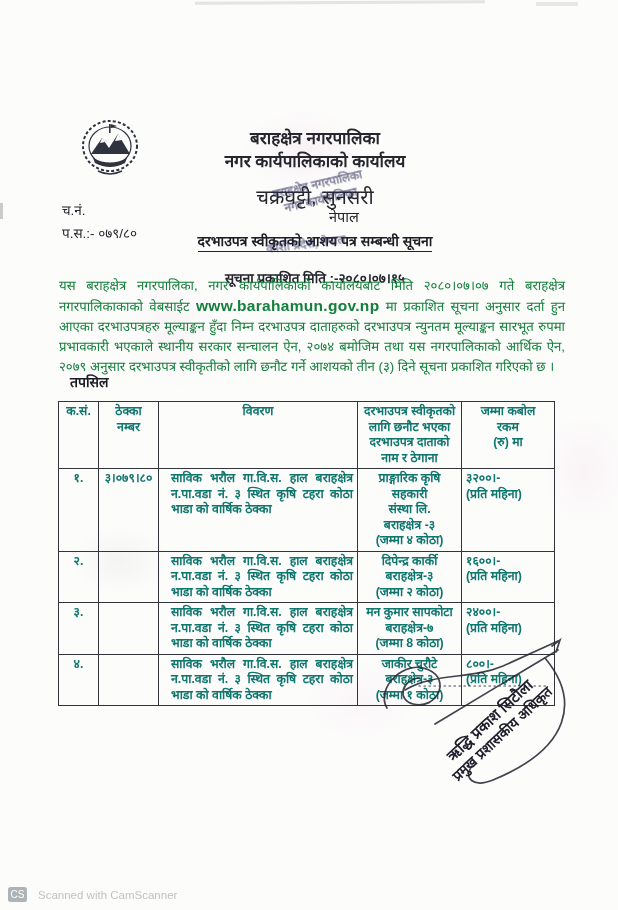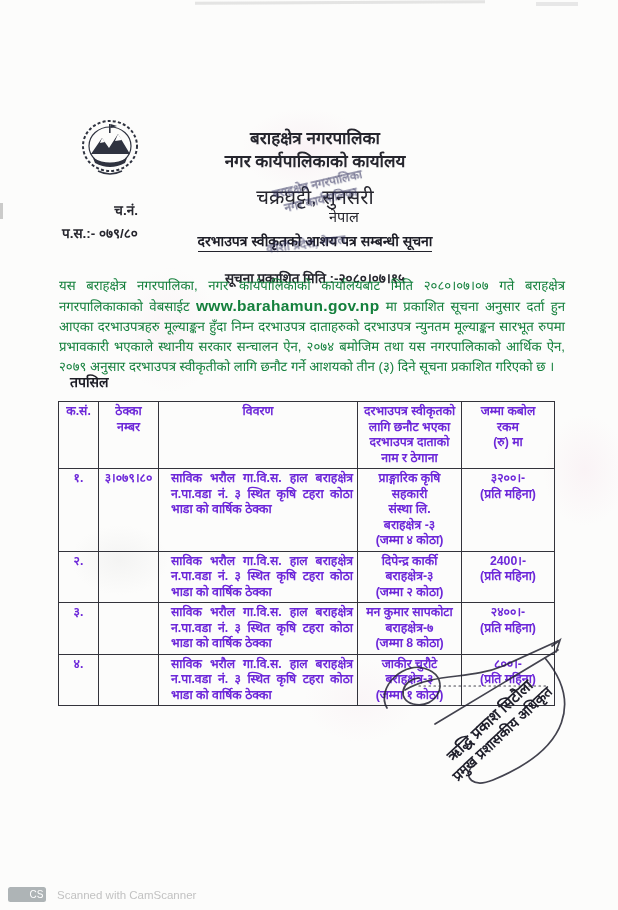--- a/index.html
+++ b/index.html
@@ -20,49 +20,49 @@
   .edge-streak{position:absolute;background:#cfcfcf;opacity:.55;}
   .logo{position:absolute;left:78px;top:110px;}
   .hdr{position:absolute;left:150px;top:127px;width:330px;text-align:center;}
   .hdr .l1{font-size:17px;font-weight:600;line-height:23px;}
   .hdr .l2{font-size:17px;font-weight:600;line-height:23px;}
   .hdr .l3{font-size:20px;font-weight:400;line-height:21px;margin-top:14px;}
   .hdr .l4{font-size:14.5px;font-weight:400;line-height:19px;text-indent:58px;}
   .hdr .title{display:inline-block;margin-top:4px;font-size:14px;font-weight:700;
     border-bottom:1.6px solid #23232c;padding-bottom:1px;white-space:nowrap;color:#1d1d26;}
   .hdr .pubdate{margin-top:17px;font-size:13.5px;font-weight:600;}
-  .refblock{position:absolute;left:62px;top:199px;font-size:13.5px;font-weight:700;line-height:23px;text-align:right;}
+  .refblock{position:absolute;left:62px;top:199px;font-size:13.5px;font-weight:400;line-height:23px;}
   .stampA{position:absolute;left:234px;top:176px;width:170px;text-align:center;
     transform:rotate(-13deg);color:rgba(44,44,88,.60);filter:blur(.5px);
     font-weight:700;font-size:12px;line-height:16px;pointer-events:none;}
   .stampB{position:absolute;left:266px;top:235px;transform:rotate(-7deg);
     color:rgba(44,44,88,.55);filter:blur(.5px);font-weight:700;font-size:12px;pointer-events:none;}
   .para{position:absolute;left:59px;top:276px;width:506px;font-size:13.2px;line-height:20px;
     text-align:justify;color:#15803d;}
   .para .web{font-size:15.5px;font-weight:700;letter-spacing:.3px;}
   .tapasil{position:absolute;left:70px;top:372px;font-size:14px;font-weight:700;
     border-bottom:1.5px solid #23232c;padding-bottom:10px;color:#1d1d26;}
   table.tbl{position:absolute;left:58px;top:401px;border-collapse:collapse;table-layout:fixed;width:496px;}
   .tbl th,.tbl td{border:1.4px solid #33333b;padding:2px 4px;vertical-align:top;
-    font-size:12.3px;line-height:15.5px;font-weight:600;color:#6d28d9;}
+    font-size:12.3px;line-height:15.5px;font-weight:600;color:#0f766e;}
   .tbl th{text-align:center;font-weight:700;}
   .preline{white-space:pre-line;}
   td.c-sn{text-align:center;}
   td.c-no{text-align:center;}
   td.c-desc{text-align:justify;padding-left:12px;}
   td.c-bidder{text-align:center;}
-  td.c-amt{text-align:center;}
+  td.c-amt{text-align:left;}
   .sig-svg{position:absolute;left:375px;top:628px;pointer-events:none;}
   .sig-text{position:absolute;left:406px;top:708px;width:180px;text-align:center;
     transform:rotate(-43deg);font-weight:700;color:#20202c;line-height:19px;}
   .sig-text .nm{font-size:15px;}
   .sig-text .ttl{font-size:14px;}
   .wm{position:absolute;left:8px;top:887px;display:flex;align-items:center;}
   .wm-badge{width:19px;height:15px;background:#aeb4b6;border-radius:2.5px;color:#ffffff;
-    font-size:10px;font-weight:400;display:flex;align-items:center;justify-content:center;padding-left:19px;}
+    font-size:10px;font-weight:400;display:flex;align-items:center;justify-content:center;}
   .wm-text{margin-left:11px;font-size:11.5px;color:#c2c2c2;}
 </style>
 </head>
 <body>
 
 <div class="page">
 
   <div class="smudges"></div>
   <div class="edge-streak" style="left:195px;top:1px;width:290px;height:3px;transform:rotate(-.3deg);"></div>
   <div class="edge-streak" style="left:536px;top:2px;width:42px;height:4px;opacity:.45;"></div>
@@ -136,21 +136,21 @@
       <td class="c-amt preline">३२००।-
 (प्रति महिना)</td>
     </tr>
     <tr style="height:43px">
       <td class="c-sn">२.</td>
       <td class="c-no"></td>
       <td class="c-desc">साविक भरौल गा.वि.स. हाल बराहक्षेत्र न.पा.वडा नं. ३ स्थित कृषि टहरा कोठा भाडा को वार्षिक ठेक्का</td>
       <td class="c-bidder preline">दिपेन्द्र कार्की
 बराहक्षेत्र-३
 (जम्मा २ कोठा)</td>
-      <td class="c-amt preline">2400।-
+      <td class="c-amt preline">१६००।-
 (प्रति महिना)</td>
     </tr>
     <tr style="height:45px">
       <td class="c-sn">३.</td>
       <td class="c-no"></td>
       <td class="c-desc">साविक भरौल गा.वि.स. हाल बराहक्षेत्र न.पा.वडा नं. ३ स्थित कृषि टहरा कोठा भाडा को वार्षिक ठेक्का</td>
       <td class="c-bidder preline">मन कुमार सापकोटा
 बराहक्षेत्र-७
 (जम्मा 8 कोठा)</td>
       <td class="c-amt preline">२४००।-

